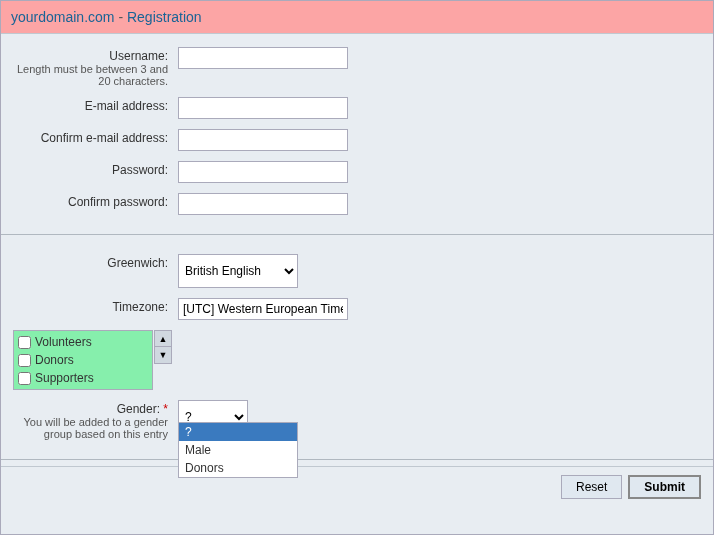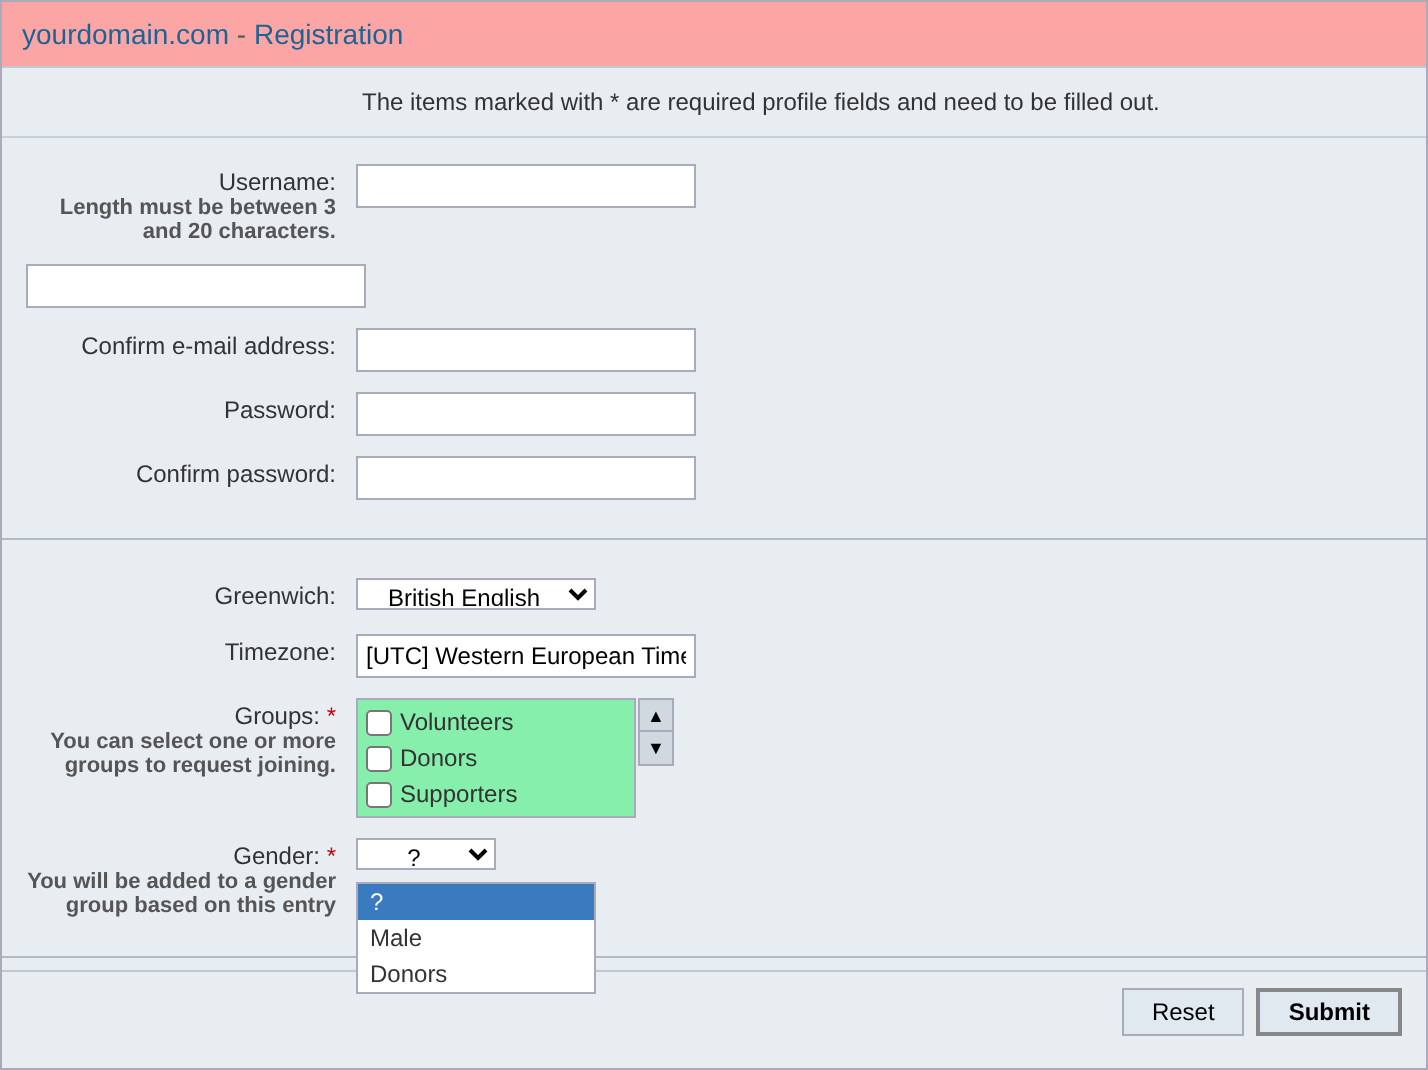--- a/index.html
+++ b/index.html
@@ -51,44 +51,43 @@
       font-size: 12px;
       color: #333;
     }
     .form-label strong {
       font-weight: normal;
     }
     .form-label .hint {
       display: block;
       font-size: 11px;
       color: #555;
-      font-weight: bold;
+      font-weight: normal;
     }
     .form-control input[type="text"],
     .form-control input[type="password"],
     .form-control input[type="email"] {
       width: 170px;
       height: 22px;
       border: 1px solid #aab;
       background: #fff;
       font-size: 12px;
       padding: 2px 4px;
     }
     .separator {
       height: 1px;
       background: #b0b8c0;
       margin: 6px 0;
     }
     .form-control select {
       font-size: 12px;
       border: 1px solid #aab;
       background: #fff;
-      height: 16px;
+      height: 34px;
       padding: 1px 2px;
-      text-align: center;
     }
     .timezone-input {
       width: 520px;
       height: 22px;
       border: 1px solid #3a7abf;
       background: #fff;
       font-size: 12px;
       padding: 2px 4px;
     }
     .groups-container {
@@ -185,36 +184,36 @@
     }
   </style>
 </head>
 <body>
 
 <div class="window">
   <div class="title-bar">
     <span style="color:#1a6496;">yourdomain.com</span><span style="color:#555;"> - </span><span style="color:#1a6496;">Registration</span>
   </div>
   <div class="content">
-    <div class="required-notice">
-      <span>The items marked with * are required profile fields and need to be filled out.</span>
-    </div>
     <div class="form-section">
 
       <div class="form-row">
         <div class="form-label">
           <strong>Username:</strong>
           <span class="hint">Length must be between 3 and 20 characters.</span>
         </div>
         <div class="form-control">
           <input type="text" style="">
         </div>
       </div>
 
       <div class="form-row">
+        <div class="form-label">
+          <strong>E-mail address:</strong>
+        </div>
         <div class="form-control">
           <input type="email" style="">
         </div>
       </div>
 
       <div class="form-row">
         <div class="form-label">
           <strong>Confirm e-mail address:</strong>
         </div>
         <div class="form-control">
@@ -262,24 +261,20 @@
       <div class="form-row">
         <div class="form-label">
           <strong>Timezone:</strong>
         </div>
         <div class="form-control">
           <input type="text" class="timezone-input" value="[UTC] Western European Time, Greenwich Mean Time" style="">
         </div>
       </div>
 
       <div class="form-row">
-        <div class="form-label">
-          <strong>Groups: <span class="required-star">*</span></strong>
-          <span class="hint">You can select one or more groups to request joining.</span>
-        </div>
         <div class="form-control groups-container">
           <div class="groups-list">
             <div class="group-item">
               <input type="checkbox" style="">
               <span>Volunteers</span>
             </div>
             <div class="group-item">
               <input type="checkbox" style="">
               <span>Donors</span>
             </div>

